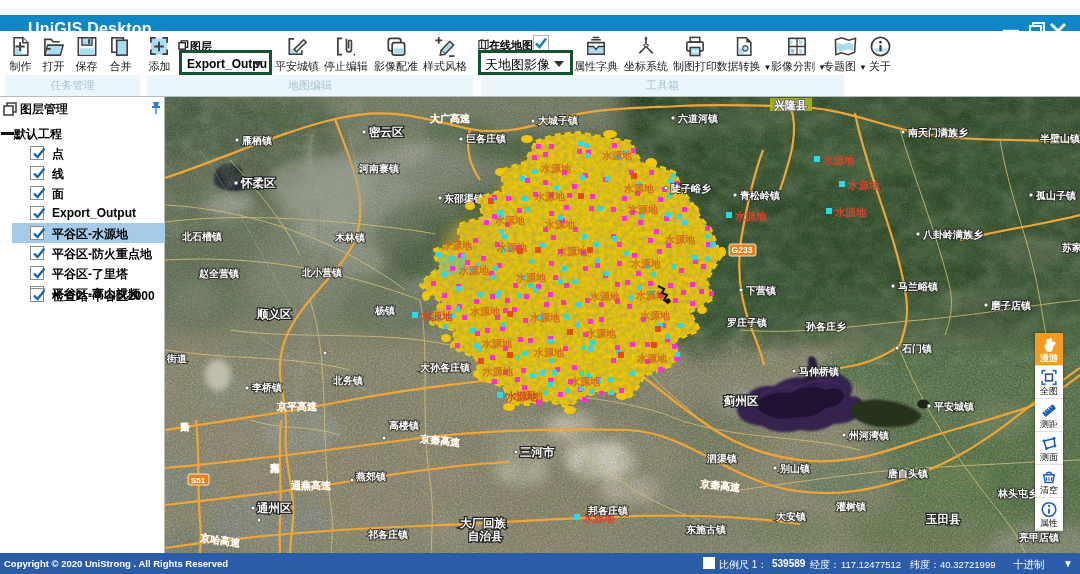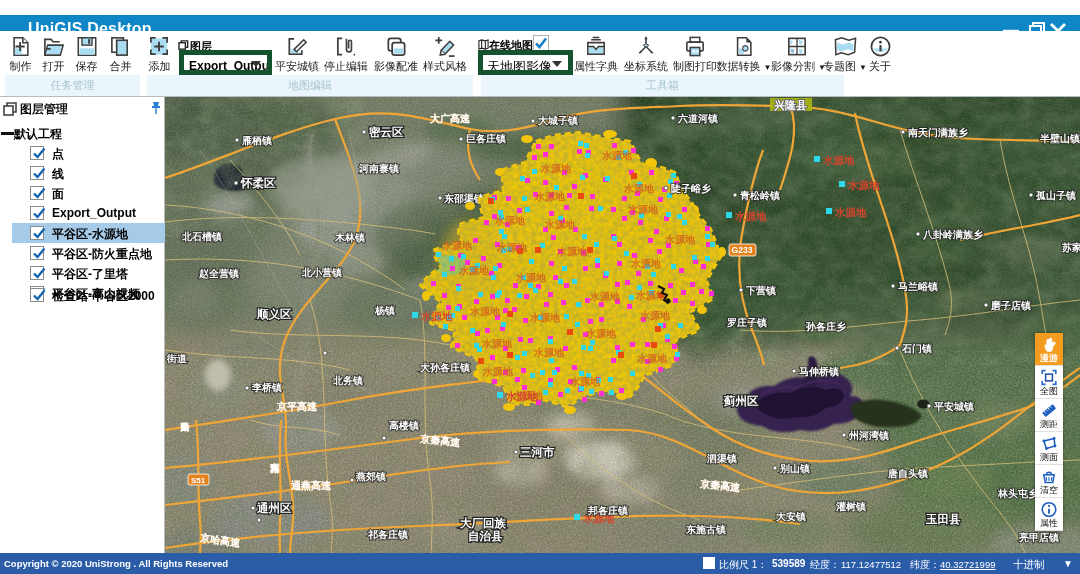--- a/index.html
+++ b/index.html
@@ -8,21 +8,21 @@
 
 #titlebar { position:absolute; left:0; top:0; width:1080px; height:31px; background:#0f86c5;margin-top:15px; }
 #titlebar .t { position:absolute; left:28px; top:5px; color:#fff; font-size:16px; font-weight:bold; letter-spacing:0.2px; }
 .winbtn { position:absolute; top:0; color:#fff; }
 
 #ribbon { position:absolute; left:0; top:31px; width:1080px; height:66px; background:#fff; border-bottom:1px solid #b8bcbe; }
 .rb { position:absolute; top:4px; text-align:center; }
 .rb .ric { height:23px; }
 .rb .rlb { font-size:11px; color:#1a1a1a; margin-top:1px; white-space:nowrap; }
 .grp { position:absolute; top:44px; height:21px; background:#eaf6fc; color:#a9c3cf; font-size:11px; text-align:center; line-height:21px; }
-.dd { position:absolute; border:5px solid #14532d; background:#fff; font-weight:bold; font-size:12px; color:#000; overflow:hidden; white-space:nowrap; }
+.dd { position:absolute; border:3px solid #14532d; background:#fff; font-weight:bold; font-size:12px; color:#000; overflow:hidden; white-space:nowrap; }
 .dd .arr { position:absolute; right:6px; top:50%; margin-top:-2px; width:0; height:0; border-left:5px solid transparent; border-right:5px solid transparent; border-top:6px solid #333; }
 
 #lpanel { position:absolute; left:0; top:97px; width:165px; height:456px; background:#fff; border-right:1px solid #bbb; }
 #lpanel .hd { position:absolute; left:0; top:0; width:165px; height:26px; }
 .titem { position:absolute; left:0; width:165px; height:20px; font-size:12px; font-weight:bold; color:#000; }
 .cb { position:absolute; left:30px; top:3px; width:14px; height:14px; background:#fff; border:1px solid #8a8a8a; }
 .cb svg { position:absolute; left:0px; top:-2px; }
 .titem .tx { position:absolute; left:52px; top:3px; white-space:nowrap; }
 
 #rtools { position:absolute; left:1035px; top:333px; width:28px; background:#fff; box-shadow:0 0 3px rgba(0,0,0,.4); }
@@ -1061,17 +1061,17 @@
   </div>
 
   <div id="status">
     <div class="cp" style="font-size:9.5px;top:5px;">Copyright © 2020 UniStrong . All Rights Reserved</div>
     <div style="position:absolute;left:703px;top:4px;width:12px;height:12px;background:#fff;"></div>
     <div style="position:absolute;left:719px;top:5px;font-size:10px;">比例尺 1：</div>
     <div style="position:absolute;left:772px;top:5px;font-weight:bold;font-size:10px;">539589</div>
     <div style="position:absolute;left:810px;top:5px;font-size:10px;">经度：</div>
     <div style="position:absolute;left:841px;top:6px;font-size:9.5px;">117.12477512</div>
     <div style="position:absolute;left:910px;top:5px;font-size:10px;">纬度：</div>
-    <div style="position:absolute;left:940px;top:6px;font-size:9.5px;text-decoration:underline;">40.32721999</div>
+    <div style="position:absolute;left:940px;top:6px;font-size:9.5px;">40.32721999</div>
     <div style="position:absolute;left:1013px;top:5px;font-size:10.5px;">十进制</div>
     <div style="position:absolute;left:1063px;top:5px;font-size:10px;">▼</div>
   </div>
 </div>
 
 </body></html>

